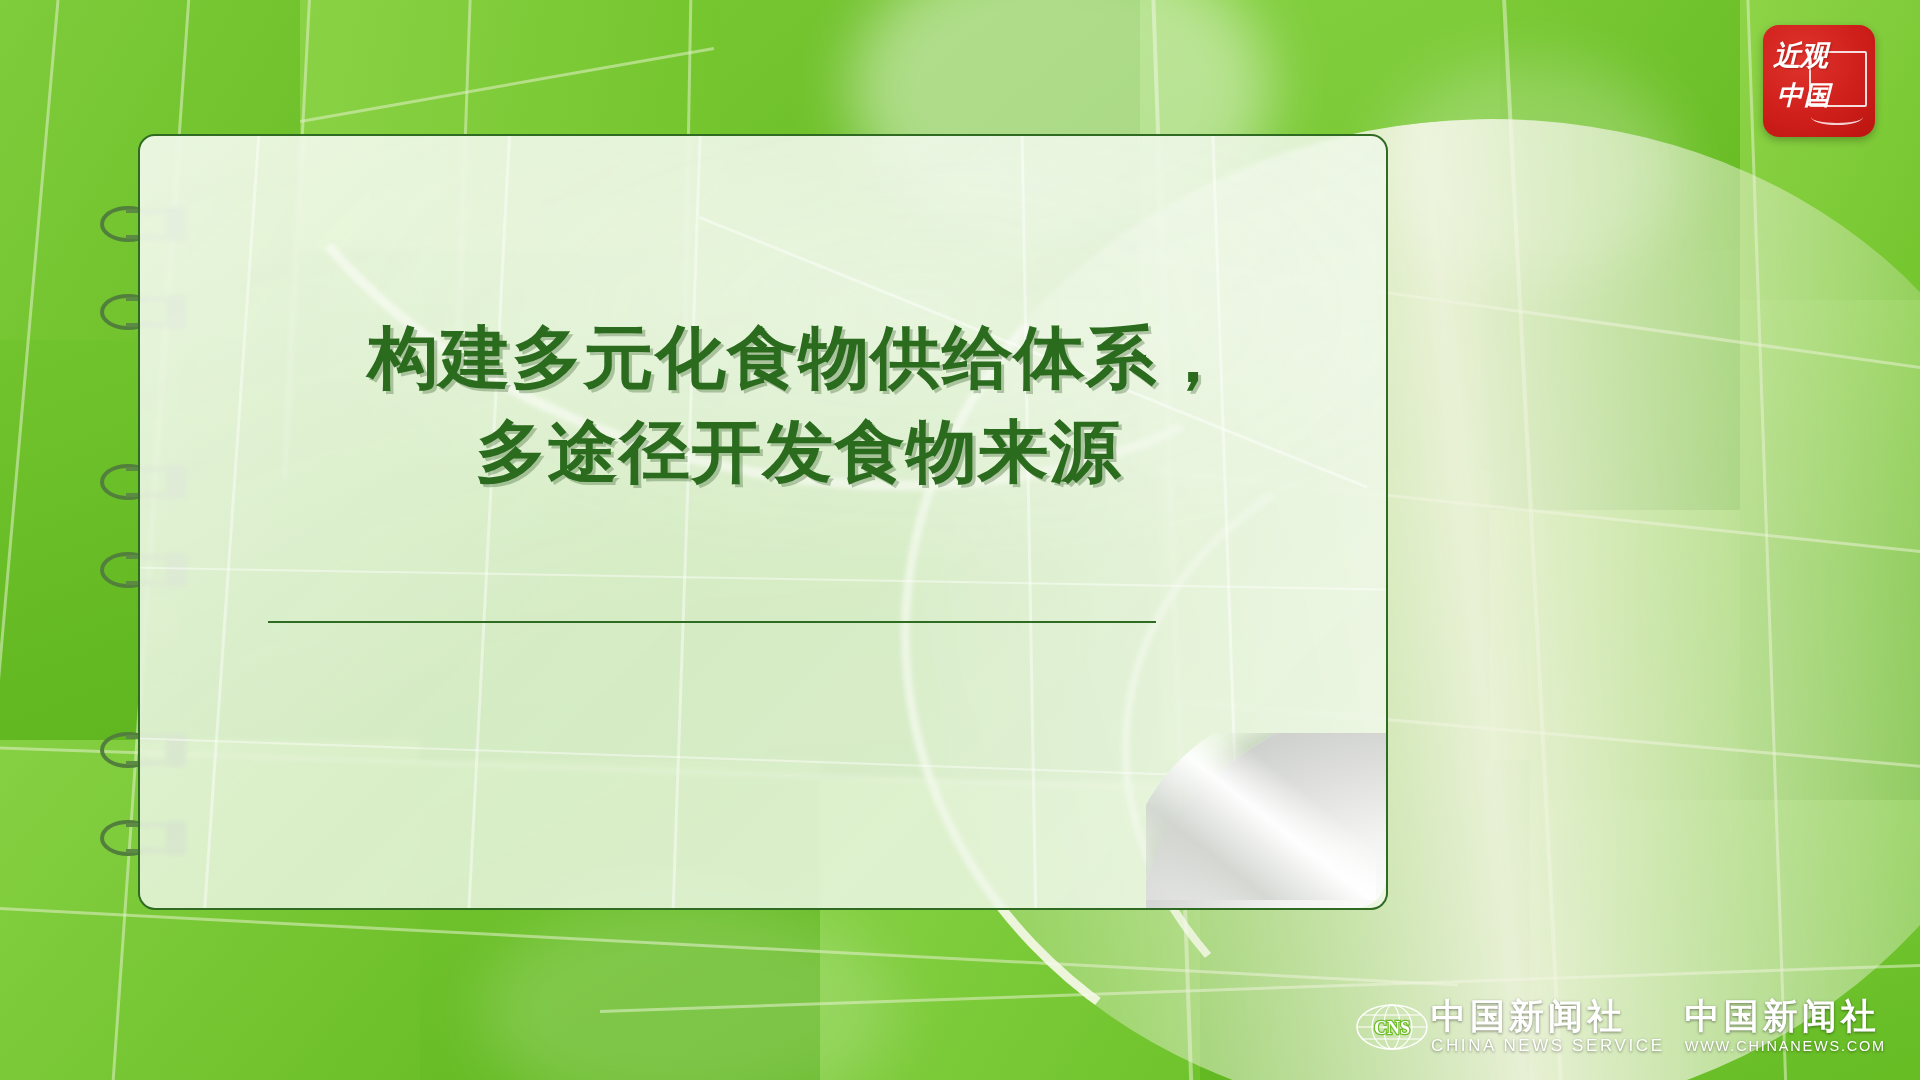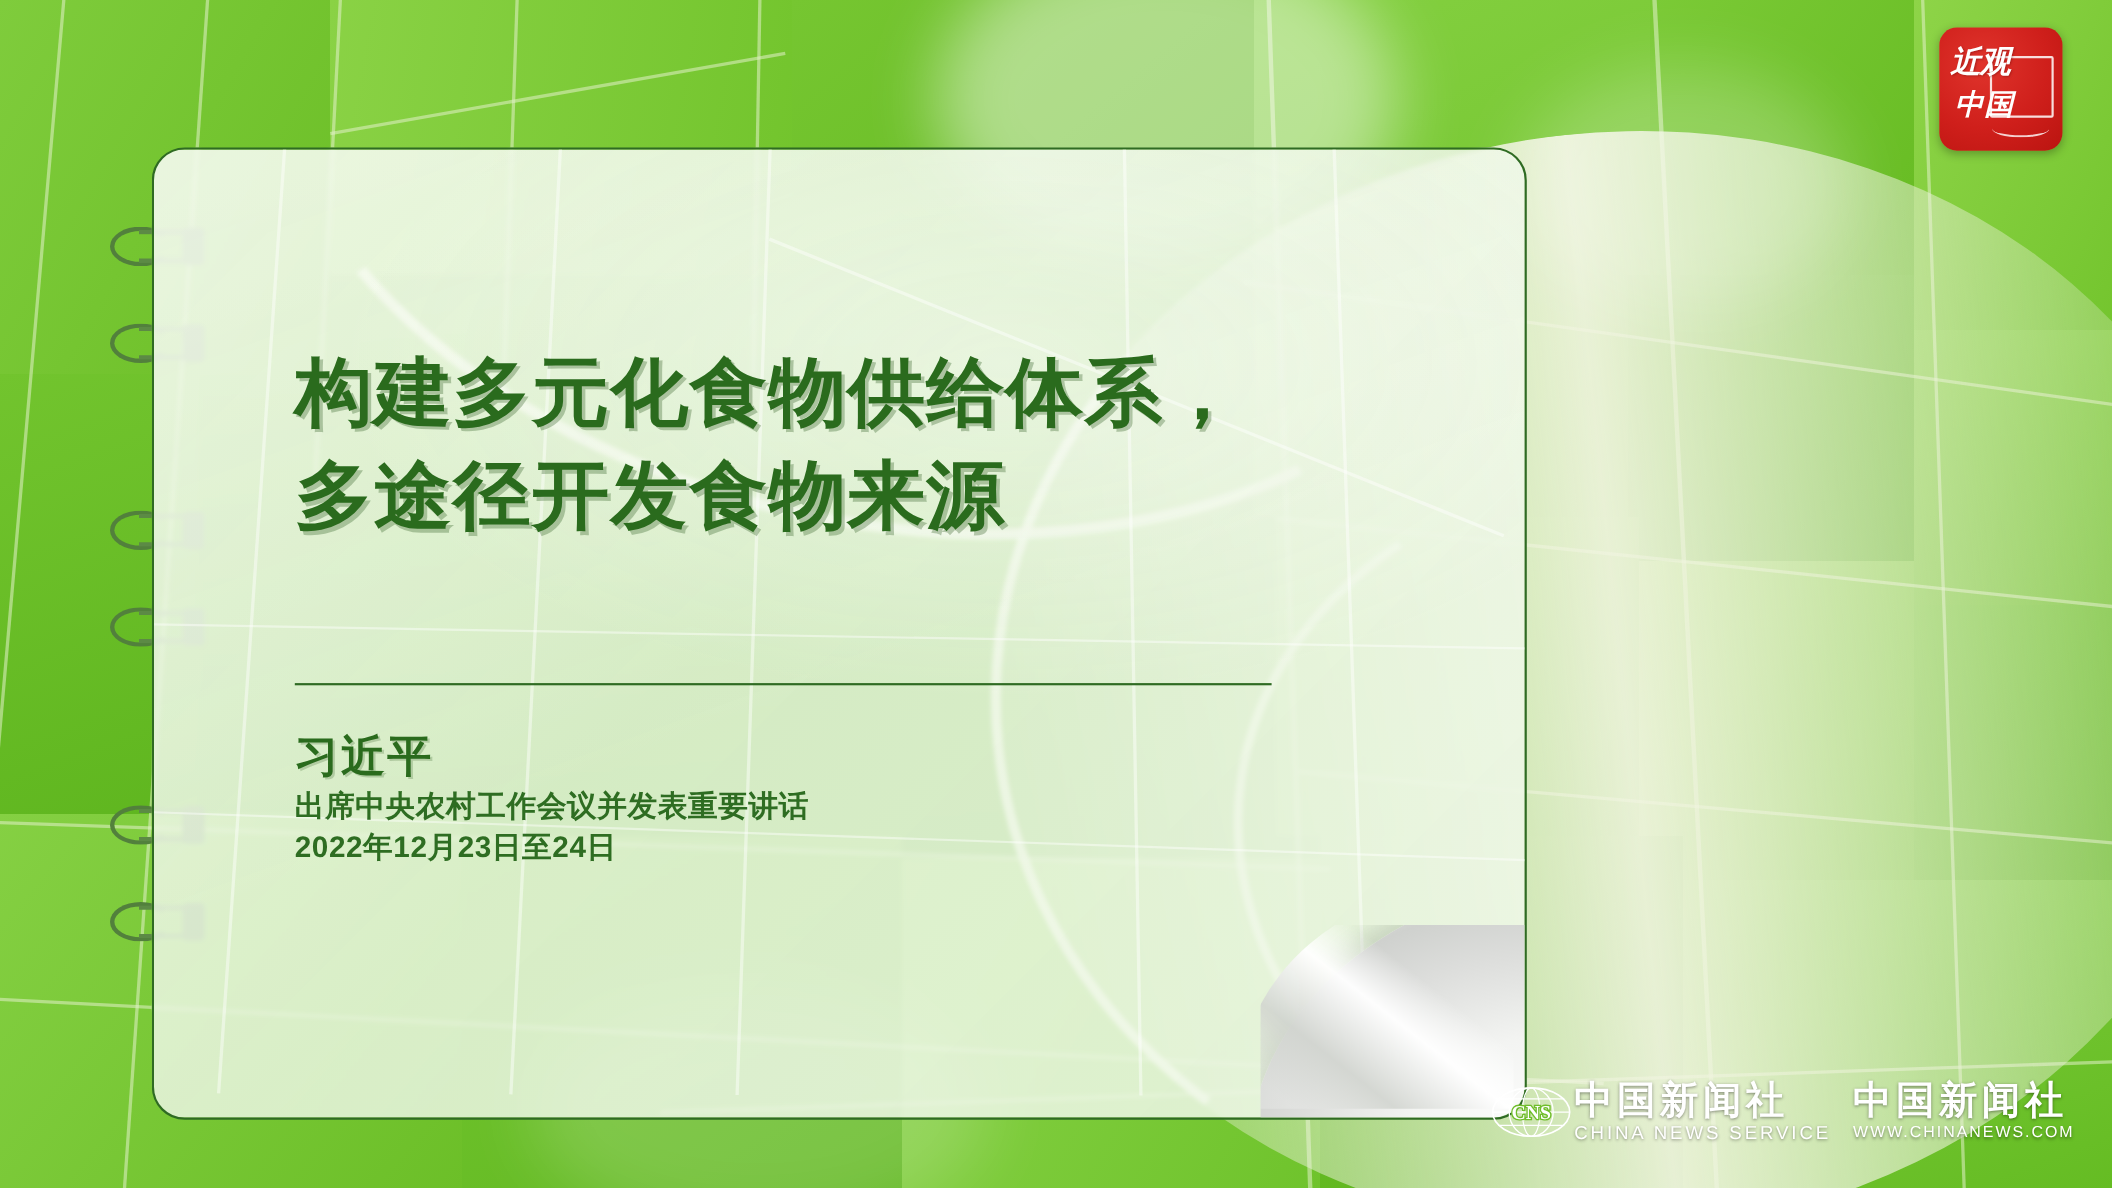--- a/index.html
+++ b/index.html
@@ -38,26 +38,27 @@
   }
   .hazepatch {
     position:absolute; border-radius:50%;
     filter:blur(30px);
   }
 
   
   #card {
     position:absolute;
     left:138px; top:134px;
-    width:1250px; height:884px;
+    width:1250px; height:776px;
     border:2px solid #2f6b23;
-    border-radius:30px;
+    border-radius:17px;
     background:linear-gradient(135deg,rgba(244,250,238,.87) 0%,rgba(236,246,228,.84) 45%,rgba(240,248,234,.86) 100%);
     backdrop-filter:blur(2px);
     overflow:hidden;
+    text-align:center;
   }
   #card-inner-sheen {
     position:absolute; inset:0;
     background:
       radial-gradient(ellipse 70% 50% at 62% 22%, rgba(255,255,255,.40), rgba(255,255,255,0) 70%),
       linear-gradient(160deg, rgba(255,255,255,.22), rgba(255,255,255,0) 55%);
     pointer-events:none;
   }
   
   .cardline {
@@ -168,21 +169,21 @@
     border-radius:2px;
   }
   #brand-logo .swoosh {
     position:absolute; right:12px; bottom:12px; width:52px; height:16px;
     border-bottom:2px solid rgba(255,255,255,.8);
     border-radius:0 0 50% 50%;
   }
 
   
   #cns-bar {
-    position:absolute; right:34px; bottom:40px;
+    position:absolute; right:34px; bottom:24px;
     display:flex; align-items:center; gap:2px;
   }
   #cns-globe { width:74px; height:50px; flex:none; }
   .cns-group { display:flex; flex-direction:column; }
   .cns-cn {
     color:#fff; font-family:"Liberation Serif", serif; font-weight:bold;
     font-size:35px; line-height:38px; letter-spacing:4px;
     text-shadow:0 1px 3px rgba(0,0,0,.45);
   }
   .cns-en {
@@ -290,25 +291,20 @@
   <div class="cardline" style="left:-40px;top:430px;width:1340px;height:2px;transform:rotate(1deg);"></div>
   <div class="cardline" style="left:560px;top:80px;width:720px;height:3px;transform:rotate(22deg);"></div>
 
   <div id="content">
 
     <div id="headline">构建多元化食物供给体系，
 多途径开发食物来源</div>
 
     <div id="divider"></div>
 
-    <div id="attrib">
-      <div id="attrib-name">习近平</div>
-      <div class="attrib-line">出席中央农村工作会议并发表重要讲话</div>
-      <div class="attrib-line">2022年12月23日至24日</div>
-    </div>
   </div>
 
   <div id="curl">
     <div class="sheet"></div>
     <div class="fold"></div>
   </div>
 </div>
 
 <div id="brand-logo">
   <div class="frame"></div>

